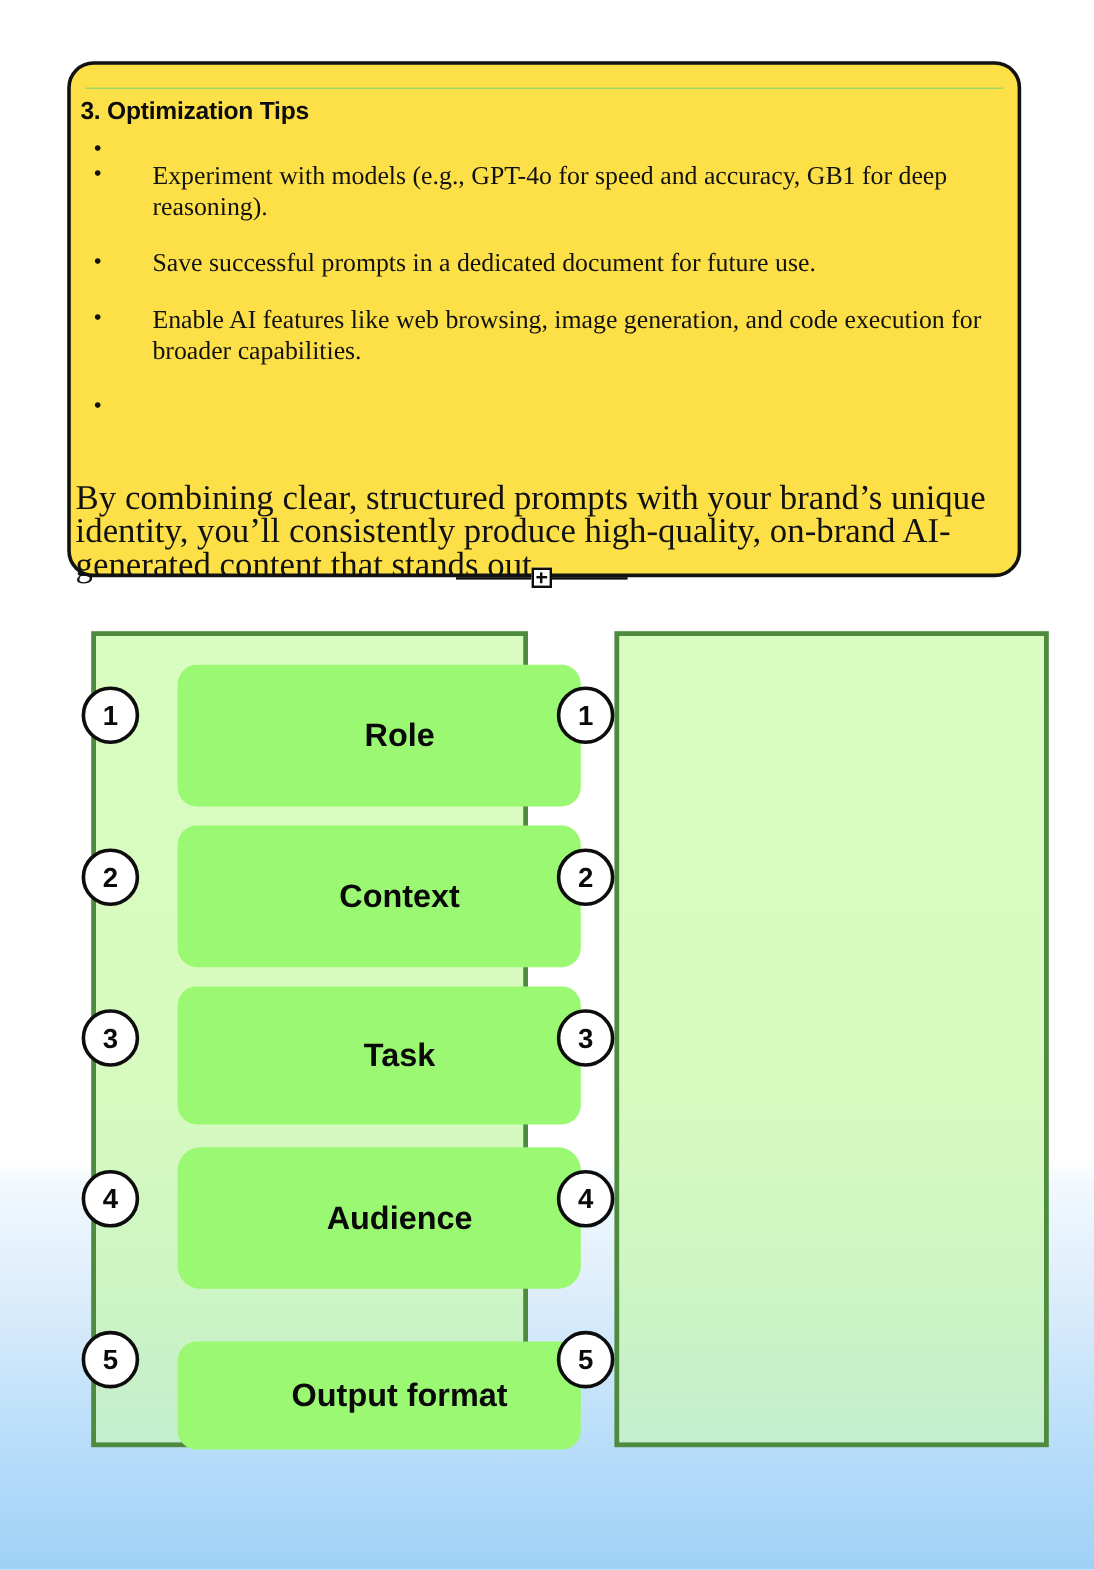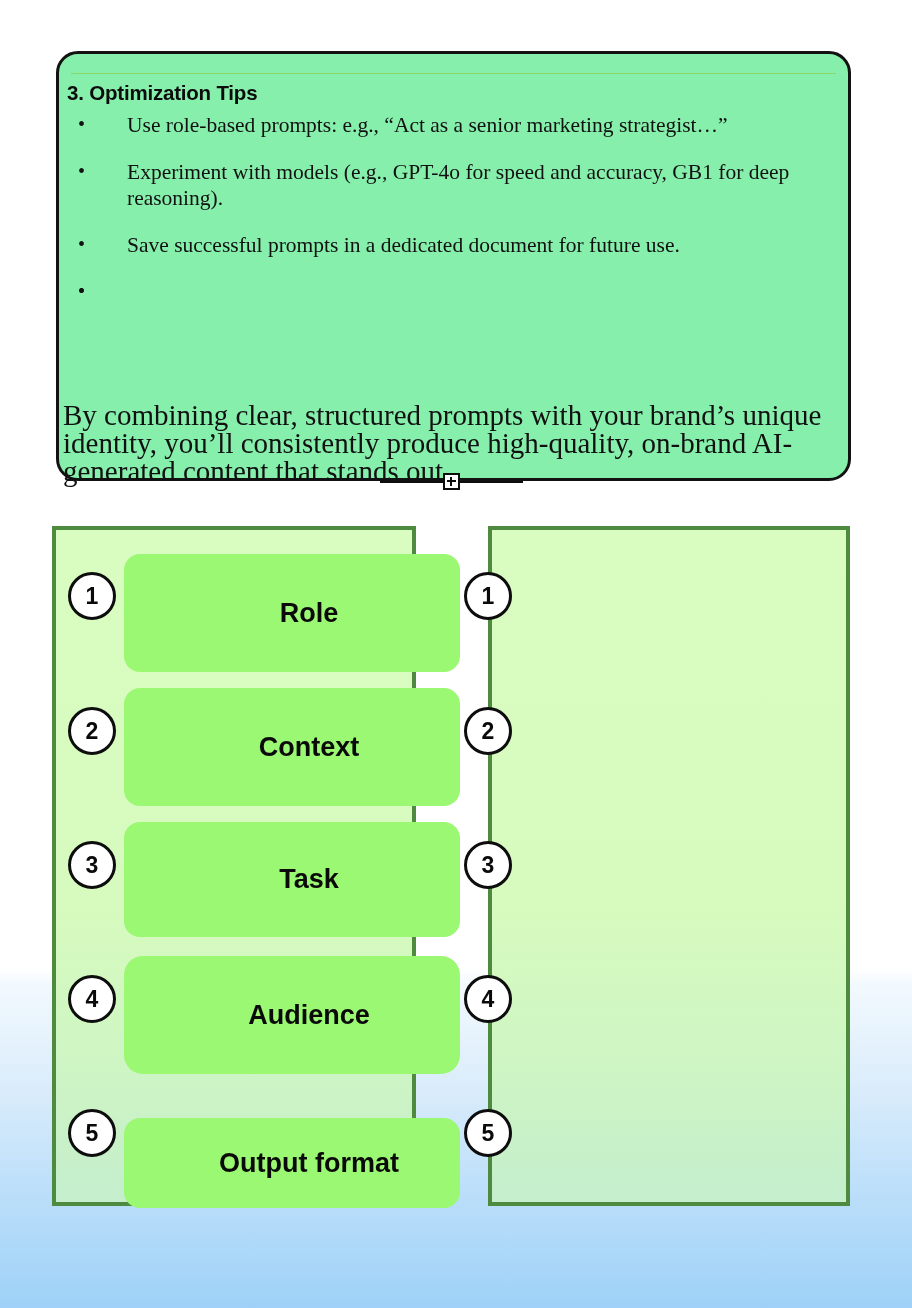--- a/index.html
+++ b/index.html
@@ -33,21 +33,21 @@
   }
 
   
   .tips-card {
     position: absolute;
     left: 56px;
     top: 51px;
     width: 795px;
     height: 430px;
     box-sizing: border-box;
-    background: #86efac;
+    background: #fde047;
     border: 3px solid #121212;
     border-radius: 22px;
     z-index: 3;
     padding: 0 14px 0 12px;
   }
   .tips-rule {
     position: absolute;
     left: 12px;
     right: 12px;
     top: 19px;
@@ -144,20 +144,21 @@
   .panel {
     position: absolute;
     box-sizing: border-box;
     border: 4px solid #4e8b3e;
     background: linear-gradient(to bottom,
         #d9fcc0 0%,
         #d7fbbe 55%,
         #cdf4c4 82%,
         #c4eecd 100%);
     z-index: 2;
+    margin-left: 24px;
   }
   .panel-left  { left: 52px;  top: 526px; width: 364px; height: 680px; }
   .panel-right { left: 488px; top: 526px; width: 362px; height: 680px; }
 
   .card {
     position: absolute;
     box-sizing: border-box;
     background: #9BF872;
     border-radius: 16px;
     z-index: 3;
@@ -204,32 +205,32 @@
 
 <div class="bg-gradient"></div>
 
 <div class="tips-card">
   <div class="tips-rule"></div>
   <div class="tips-title">3. Optimization Tips</div>
 
   <ul class="tips-list">
     <li>
       <span class="bullet">•</span>
-      <span>Use role-based prompts: e.g., “Act as a senior marketing strategist…”</span>
     </li>
     <li>
       <span class="bullet">•</span>
       <span>Experiment with models (e.g., GPT-4o for speed and accuracy, GB1 for deep reasoning).</span>
     </li>
     <li>
       <span class="bullet">•</span>
       <span>Save successful prompts in a dedicated document for future use.</span>
     </li>
     <li>
       <span class="bullet">•</span>
+      <span>Enable AI features like web browsing, image generation, and code execution for broader capabilities.</span>
     </li>
     <li>
       <span class="bullet">•</span>
     </li>
   </ul>
 
   <div class="tips-outro">By combining clear, structured prompts with your brand’s unique identity, you’ll consistently produce high-quality, on-brand AI-generated content that stands out.</div>
 </div>
 
 <div class="handle-line left"></div>

